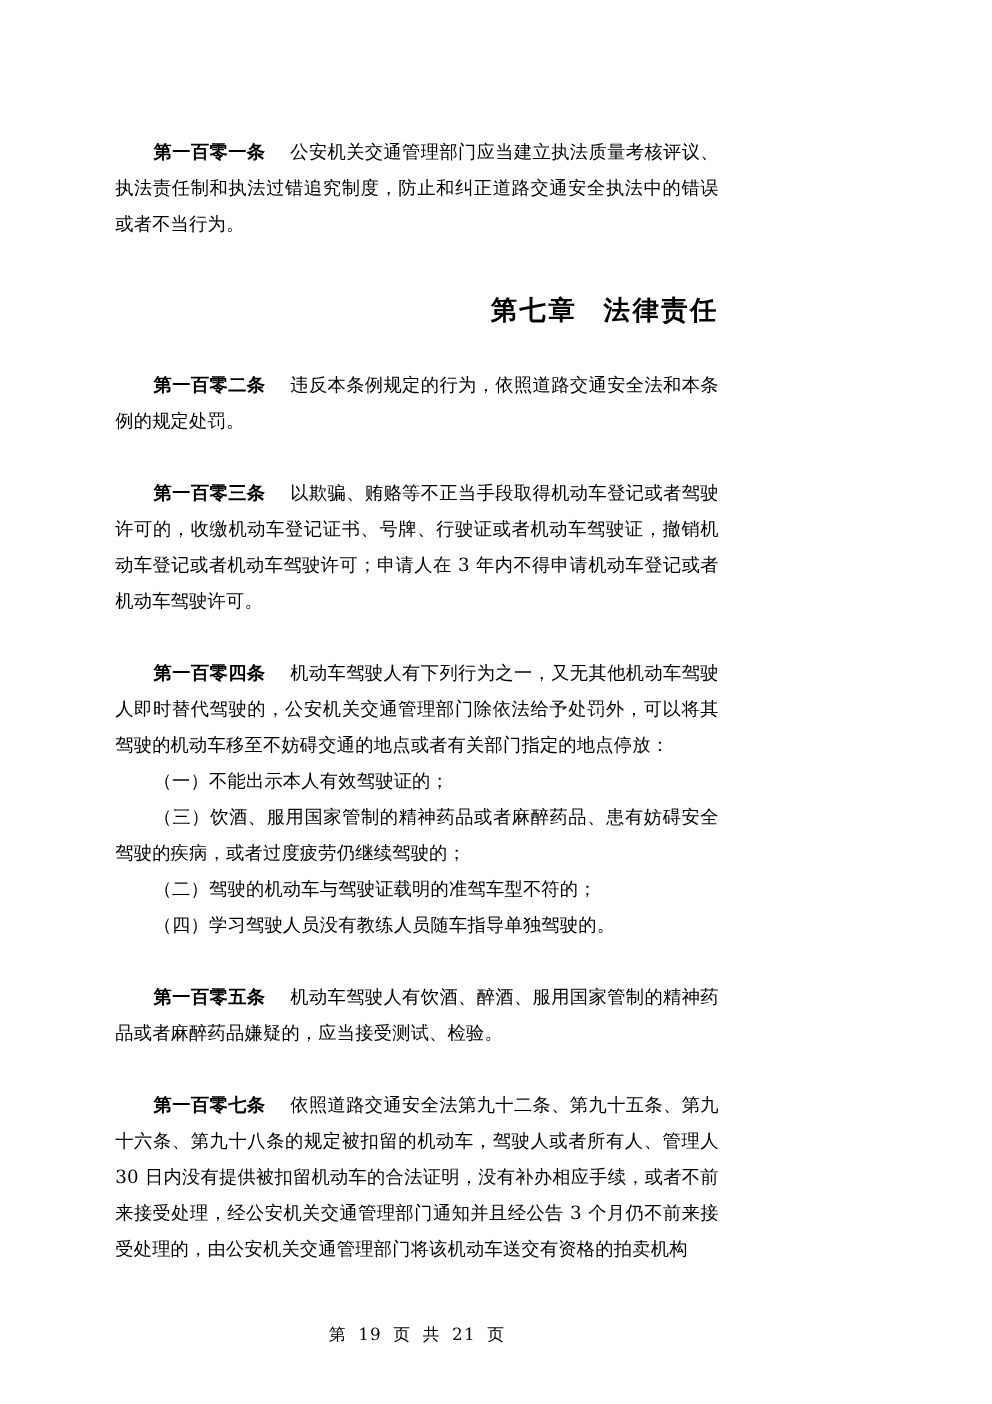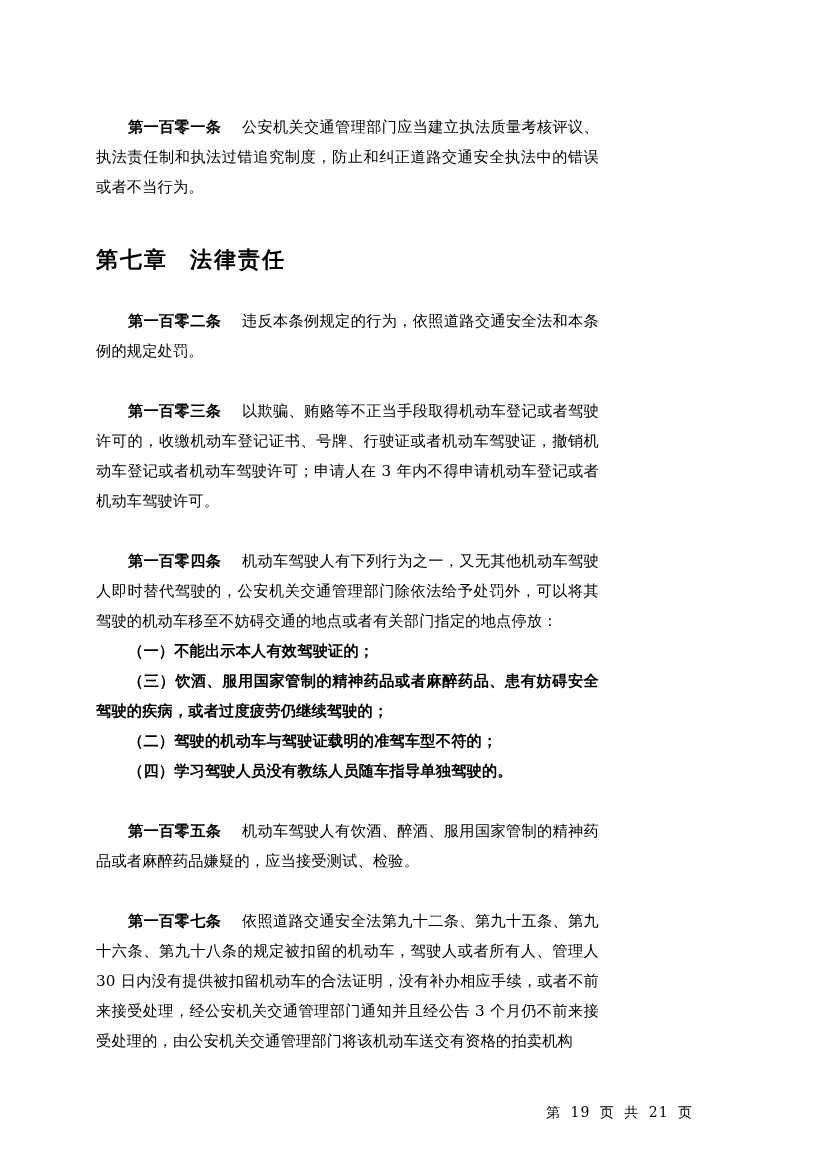--- a/index.html
+++ b/index.html
@@ -28,43 +28,42 @@
     text-align: justify;
     text-justify: inter-ideograph;
     margin: 0 0 0 0;
     letter-spacing: 0.2px;
   }
   .para.indent {
     text-indent: 32px;
   }
   .para.sub {
     text-indent: 32px;
-    font-weight: bold;
   }
   .art-label {
     font-weight: bold;
   }
   .chapter-title {
-    text-align: left;
+    text-align: right;
     font-size: 22px;
     font-weight: bold;
     letter-spacing: 2px;
     margin: 40px 0 30px 0;
     line-height: 34px;
   }
   .chapter-title .sp {
     display: inline-block;
     width: 22px;
   }
   .footer {
     position: absolute;
     left: 0;
     right: 0;
     bottom: 48px;
-    text-align: right;
+    text-align: center;
     font-size: 14px;
     letter-spacing: 1px;
     font-family: "DejaVu Serif", "Liberation Serif", serif;
   }
   .footer span { margin: 0 2px; }
   .block { margin-bottom: 30px; }
   .block:last-of-type { margin-bottom: 0; }
 </style>
 </head>
 <body>

